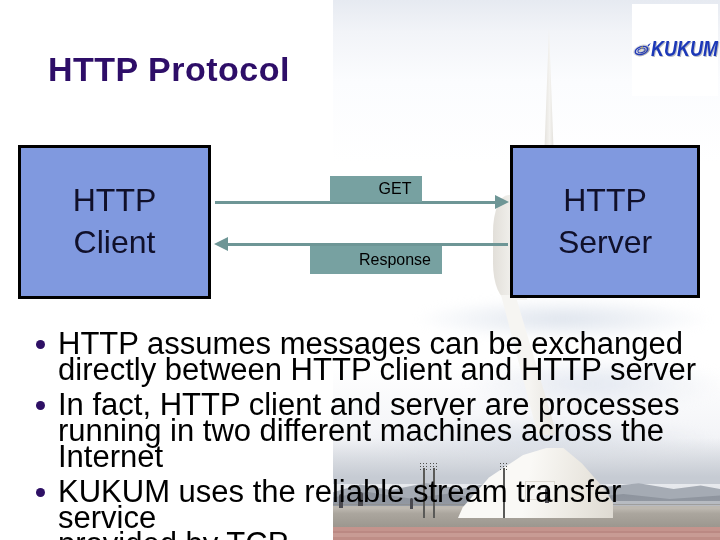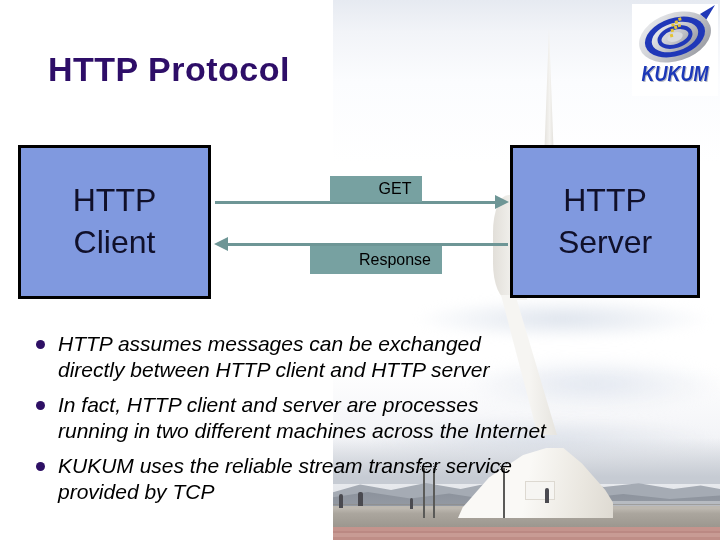--- a/index.html
+++ b/index.html
@@ -32,21 +32,21 @@
   .pole{width:2px;height:50px;top:468px;background:#5A5A58;}
   .pole.p1{left:90px;} .pole.p2{left:100px;} .pole.p3{left:170px;}
   .lights{width:9px;height:8px;top:462px;background:radial-gradient(circle,#4F4F4D 36%,rgba(0,0,0,0) 40%) 0 0/3px 3px;}
   .lights.l1{left:86px;} .lights.l2{left:96px;} .lights.l3{left:166px;}
   .person{width:4px;background:#4A4A50;border-radius:2px 2px 0 0;}
   .person.q1{left:6px;top:494px;height:14px;}
   .person.q2{left:25px;top:492px;height:14px;width:5px;}
   .person.q3{left:77px;top:498px;height:11px;width:3px;}
   .person.q4{left:212px;top:488px;height:15px;}
   
-  .logo{position:absolute;left:632px;top:4px;width:86px;height:92px;background:#fff;display:flex;flex-direction:column;align-items:center;z-index:8;}
+  .logo{position:absolute;left:632px;top:4px;width:86px;height:92px;background:#fff;display:flex;flex-direction:row;align-items:center;z-index:8;}
   .logo-text{font-size:18px;font-weight:800;font-style:italic;color:var(--logo-blue);letter-spacing:0;transform:scaleY(1.2);text-shadow:1px 1px 0 #B8BCC6;margin-top:-2px;}
   
   .title{position:absolute;left:44px;top:46px;margin:4px;font-size:34px;font-weight:bold;color:var(--title-text);letter-spacing:.5px;z-index:7;}
   
   .box{position:absolute;background:var(--box-fill);border:3px solid var(--box-border);display:flex;align-items:center;justify-content:center;z-index:5;}
   .box .box-label{font-size:32px;line-height:1.3;color:var(--box-text);text-align:center;white-space:pre-line;}
   .box.client{left:18px;top:145px;width:187px;height:148px;}
   .box.server{left:510px;top:145px;width:184px;height:147px;}
   .aline{position:absolute;height:3px;background:var(--arrow);z-index:5;}
   .get-line{left:215px;top:201px;width:282px;}
@@ -54,21 +54,21 @@
   .head{position:absolute;width:0;height:0;z-index:5;}
   .head.right{left:495px;top:195px;border-left:14px solid var(--arrow);border-top:7px solid transparent;border-bottom:7px solid transparent;}
   .head.left{left:214px;top:237px;border-right:14px solid var(--arrow);border-top:7px solid transparent;border-bottom:7px solid transparent;}
   .sig{position:absolute;background:var(--label-bg);color:var(--label-text);font-size:16px;display:flex;align-items:center;justify-content:center;z-index:6;padding-left:38px;}
   .sig.get{left:330px;top:176px;width:54px;height:26px;}
   .sig.resp{left:310px;top:246px;width:94px;height:28px;}
   
   .bullets{position:absolute;left:36px;top:331px;width:664px;margin:0;padding:0;list-style:none;z-index:7;}
   .bullets li{display:flex;align-items:flex-start;gap:13px;margin-bottom:9px;}
   .marker{flex:none;width:9px;height:9px;border-radius:50%;background:var(--bullet-marker);margin-top:9px;}
-  .btext{font-size:21px;line-height:26px;color:var(--body-text);white-space:pre-line;font-style:italic;}
+  .btext{font-size:31px;line-height:26px;color:var(--body-text);white-space:pre-line;}
 </style>
 </head>
 <body>
 
 <div class="slide">
 
   <div class="photo">
     <div class="sky"></div>
     <div class="cloud1"></div>
     <div class="cloud2"></div>

